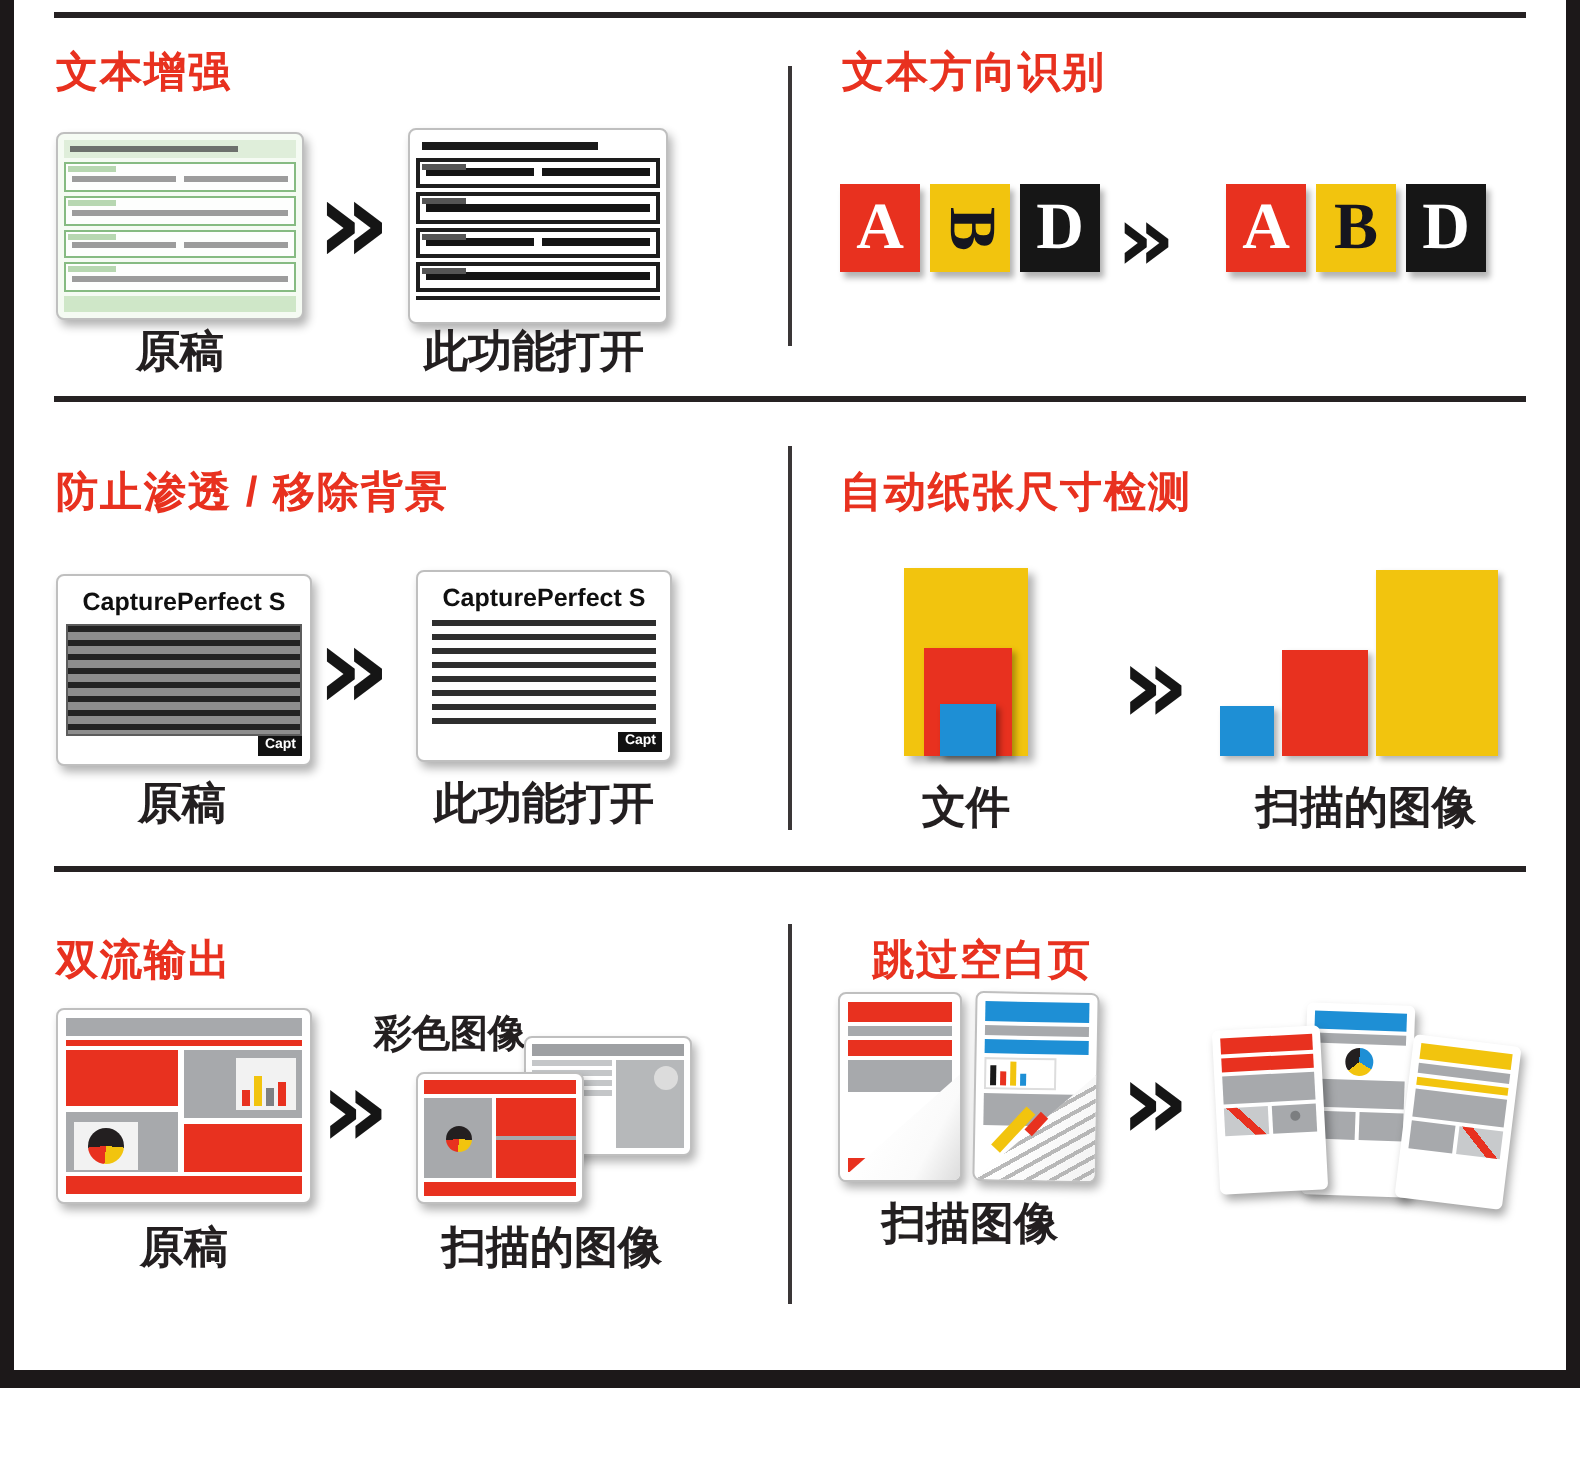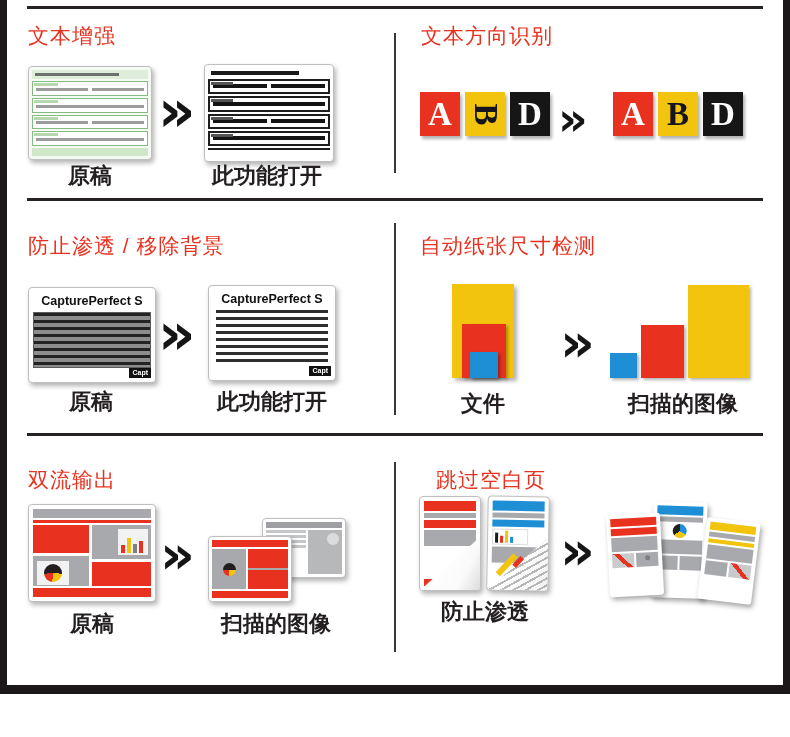--- a/index.html
+++ b/index.html
@@ -7,21 +7,21 @@
          font-family:"Liberation Sans","DejaVu Sans",sans-serif;color:#231f20;}
   
   .frame-left{position:absolute;left:0;top:0;width:7px;height:694px;background:#1c1819;}
   .frame-right{position:absolute;left:783px;top:0;width:7px;height:694px;background:#1c1819;}
   .frame-bottom{position:absolute;left:0;top:685px;width:790px;height:9px;background:#1c1819;}
   .hline{position:absolute;left:27px;width:736px;height:3px;background:#262223;}
   .hl1{top:6px}.hl2{top:198px}.hl3{top:433px}
   .vdiv{position:absolute;left:394px;width:2px;background:#3a3637;}
   .vd1{top:33px;height:140px}.vd2{top:223px;height:192px}.vd3{top:462px;height:190px}
   
-  .ptitle{position:absolute;font-weight:normal;font-size:21px;color:var(--c-red,#e8311f);letter-spacing:1px;white-space:nowrap;}
+  .ptitle{position:absolute;font-weight:bold;font-size:21px;color:var(--c-red,#e8311f);letter-spacing:1px;white-space:nowrap;}
   .lbl{position:absolute;font-weight:bold;font-size:22px;color:#231f20;text-align:center;line-height:27px;}
   .lbls{position:absolute;font-weight:bold;font-size:19px;color:#231f20;text-align:center;white-space:nowrap;}
   .chev{position:absolute;font-weight:bold;color:#151515;line-height:1;font-family:"DejaVu Sans",sans-serif;letter-spacing:-2px;}
   
   .card{background:#fff;border:1px solid #bfbfbf;border-radius:4px;box-shadow:2px 3px 5px rgba(0,0,0,.3);box-sizing:border-box;}
   
   .frm{position:absolute;padding:3px;display:flex;flex-direction:column;gap:2px;}
   .form-g{left:28px;top:66px;width:124px;height:94px;background:#f5fbf3;}
   .fg-head{height:9px;background:#dfeeda;display:flex;align-items:center;}
   .fg-head .mb{height:3px;width:72%;background:#6d716d;margin-left:3px;}
@@ -281,20 +281,21 @@
             <i style="height:9px;background:#7e8083"></i>
             <i style="height:12px;background:var(--c-red,#e8311f)"></i>
           </div>
         </div>
         <div class="blkr"></div>
       </div>
     </div>
     <div class="ds-foot"></div>
   </div>
   <div class="chev" style="left:160px;top:528px;font-size:54px">»</div>
+  <div class="lbls" style="left:180px;top:504px;width:90px">彩色图像</div>
   <div class="card ds-bw">
     <div class="bw-top"></div>
     <div class="bw-main">
       <div class="bl">
           <i></i>
           <i></i>
           <i></i>
           <i></i>
         </div>
       <div class="br">
@@ -373,17 +374,17 @@
       <div class="gblock"></div>
       <div class="gpair">
           <i class="zig"></i>
           <i class="person">
             <em></em>
           </i>
         </div>
     </div>
   </div>
   <div class="lbl" style="left:402px;top:598px;width:166px">
-    <div>防止渗透</div>
+    <div>扫描图像</div>
   </div>
   <div class="lbl" style="left:600px;top:604px;width:166px">
   </div>
 </div>
 
 </body></html>

